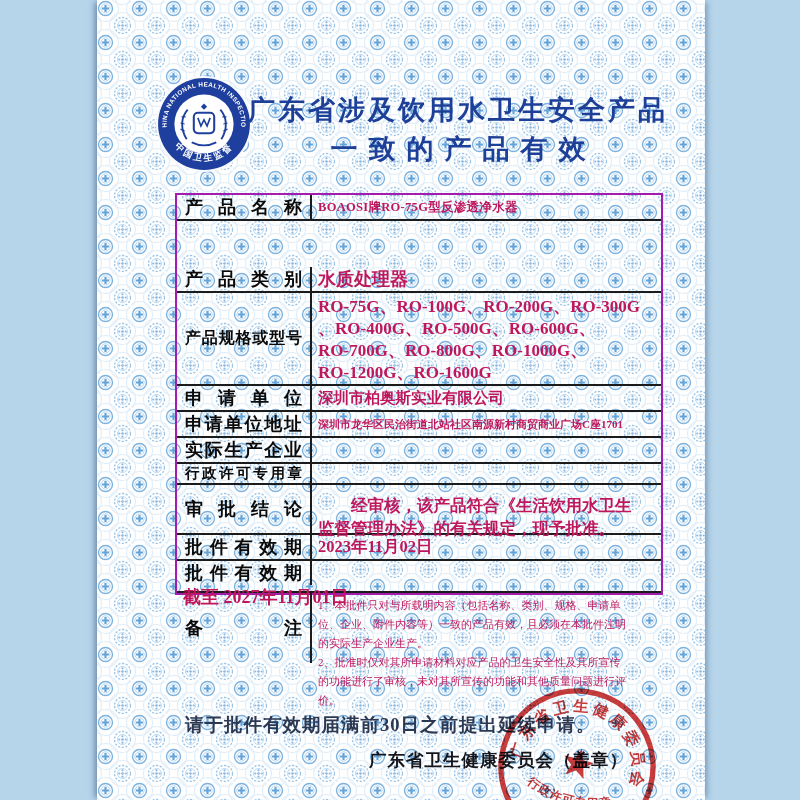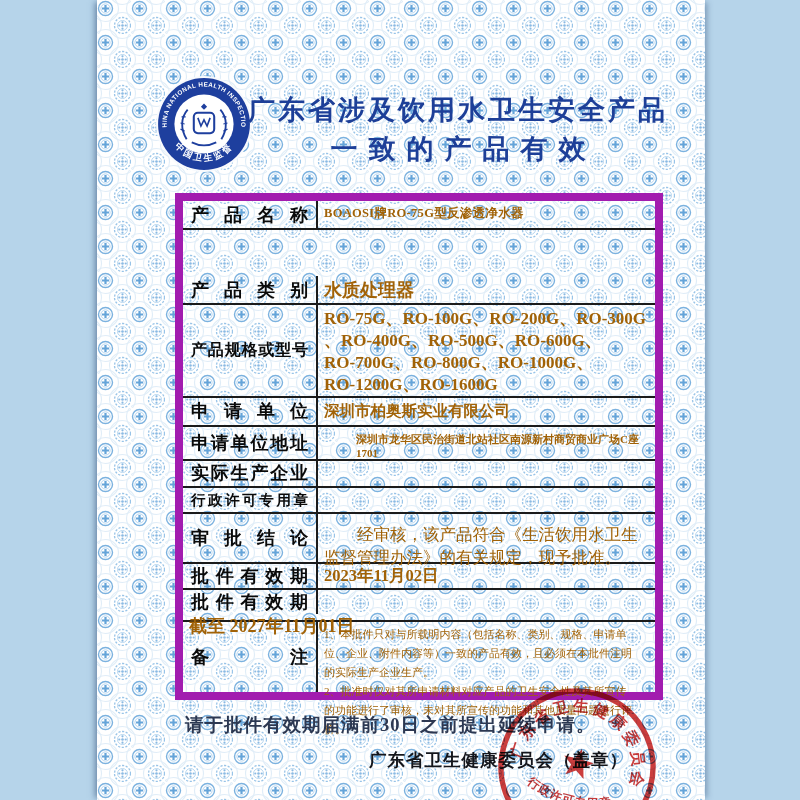--- a/index.html
+++ b/index.html
@@ -13,41 +13,41 @@
   .doc-pattern{position:absolute;left:0;top:0;opacity:.8;}
   .doc-content{position:absolute;left:0;top:0;width:608px;height:800px;}
 
   
   .logo{position:absolute;left:58px;top:75px;width:98px;height:98px;}
   .title-block{position:absolute;left:130px;top:94px;width:462px;text-align:center;color:#1d3f98;}
   .title-line1{font-size:27px;font-weight:bold;letter-spacing:3px;line-height:32px;white-space:nowrap;}
   .title-line2{font-size:27px;font-weight:bold;letter-spacing:11px;padding-left:11px;line-height:32px;margin-top:7px;white-space:nowrap;}
 
   
-  .cert-table{position:absolute;left:78px;top:193px;width:488px;height:507px;
-      border:8px solid #a21caf;box-sizing:border-box;display:flex;flex-direction:column;}
+  .cert-table{position:absolute;left:78px;top:193px;width:488px;height:402px;
+      border:2px solid #a21caf;box-sizing:border-box;display:flex;flex-direction:column;}
   .t-row{display:flex;box-sizing:border-box;border-bottom:2px solid #1b1b1b;}
   .t-row:last-child{border-bottom:none;}
   .t-label{width:135px;box-sizing:border-box;border-right:2px solid #1b1b1b;
       display:flex;align-items:center;padding:0 8px;flex:none;}
   .lbl{width:100%;text-align:justify;text-align-last:justify;font-weight:700;
       font-size:18px;color:#0a0a0a;}
-  .t-val{flex:1;display:flex;align-items:center;padding:0 6px;color:#a16207;
+  .t-val{flex:1;display:flex;align-items:center;padding:0 6px;color:#be185d;
       white-space:pre-line;box-sizing:border-box;}
   .r0{height:35px;} .r1{height:35px;margin-top:46px;} .r2{height:93px;} .r3{height:34px;}
-  .r4{height:34px;gap:32px;} .r5{height:33px;} .r6{height:31px;} .r7{height:50px;}
+  .r4{height:34px;} .r5{height:33px;} .r6{height:31px;} .r7{height:50px;}
   .r8{height:30px;} .r9{height:30px;} .r10{height:32px;flex-direction:column;} .r11{height:70px;flex:1;}
   .r0 .t-val{font-size:12.5px;font-weight:700;align-items:flex-start;padding-top:4px;letter-spacing:.3px;}
   .r1 .t-val{font-size:18px;font-weight:600;}
   .r2 .t-val{font-size:17px;font-weight:600;line-height:22px;align-items:flex-start;padding-top:3px;}
   .r2 .lbl{font-size:16px;}
   .r3 .t-val{font-size:15.5px;font-weight:700;}
   .r4 .t-val{font-size:11px;font-weight:700;align-items:flex-start;padding-top:5px;}
   .r6 .lbl{font-size:14.5px;}
-  .r7 .t-val{font-size:16.5px;font-weight:400;line-height:23px;margin-top:16px;}
+  .r7 .t-val{font-size:16.5px;font-weight:700;line-height:23px;margin-top:16px;}
   .r9 .t-val{font-size:16.5px;font-weight:600;}
   .r10 .t-val{font-size:18px;font-weight:600;}
   .r11 .t-val{font-size:11px;font-weight:400;line-height:19px;align-items:flex-start;padding-top:3px;}
 
   
   .notice{position:absolute;left:88px;top:712px;font-size:18.5px;font-weight:700;
       letter-spacing:1px;color:#2c3852;white-space:nowrap;}
   .issuer{position:absolute;left:272px;top:748px;font-size:17.5px;font-weight:700;
       letter-spacing:1px;color:#14161c;white-space:nowrap;}
   .seal{position:absolute;left:395px;top:682px;width:170px;height:170px;

